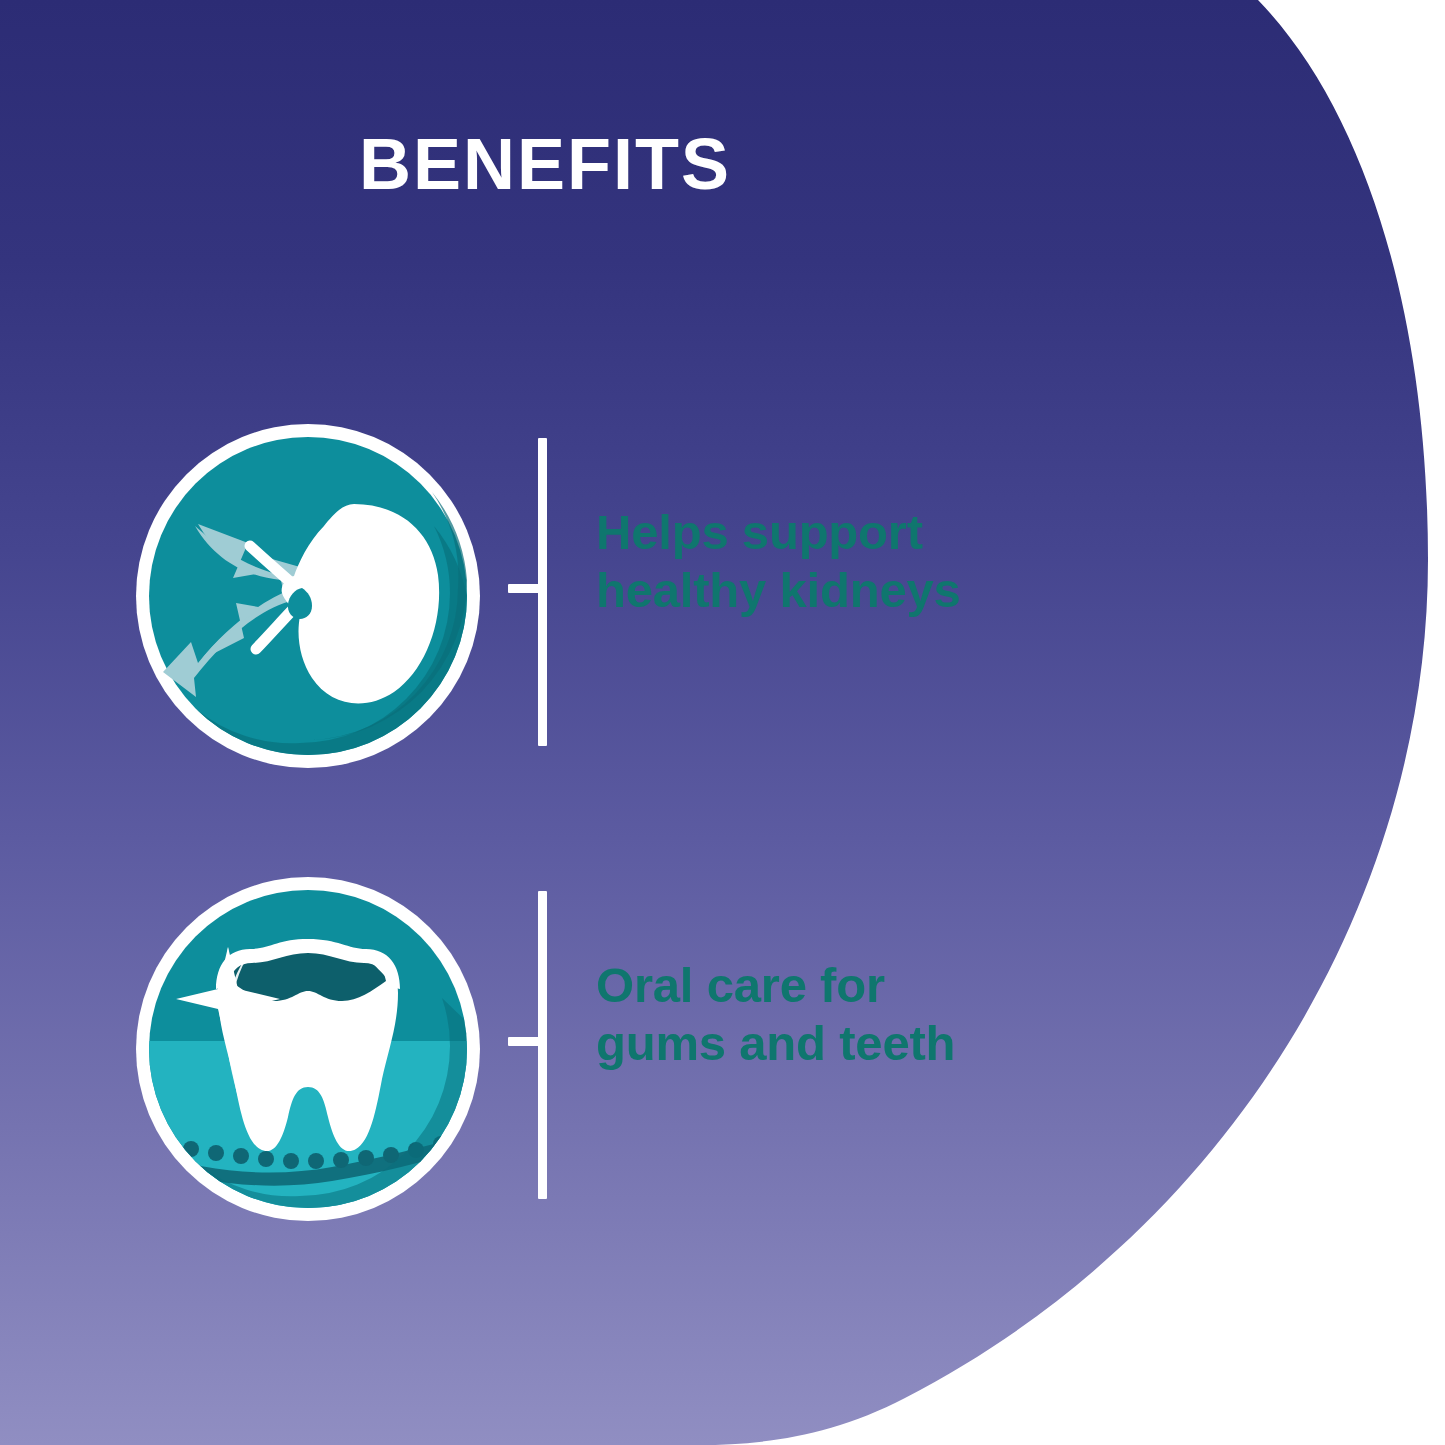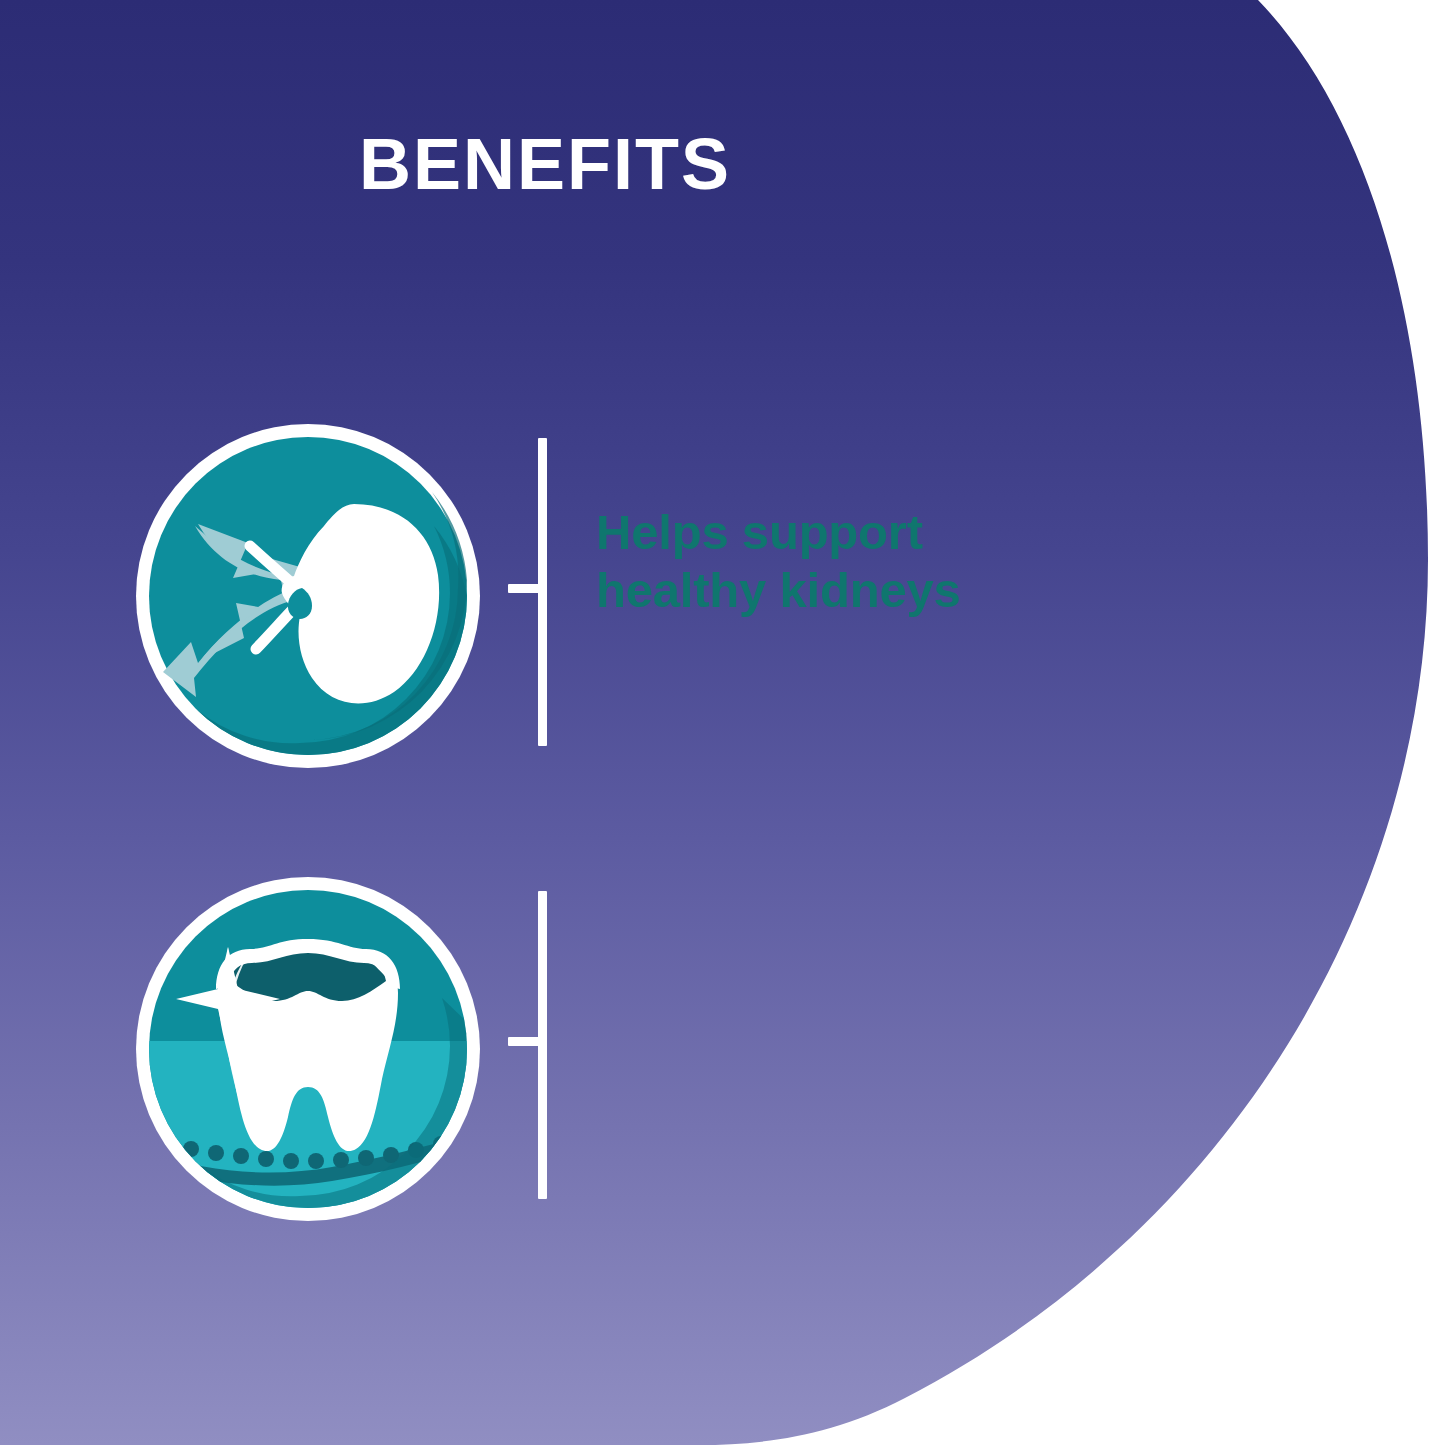--- a/index.html
+++ b/index.html
@@ -223,15 +223,17 @@
         <path d="M96,74 L106,116 L148,126 L106,136 L96,178
                  L86,136 L44,126 L86,116 Z" fill="#ffffff"></path>
         <path d="M96,74 L101,116 L143,126 L101,136 L96,178
                  L91,136 L49,126 L91,116 Z" fill="#ffffff"></path>
       </svg>
     </div>
 
     <div class="divider"></div>
     <div class="divider-tick"></div>
 
+    <div class="label">Oral care for
+gums and teeth</div>
   </div>
 
 </div>
 
 </body></html>

